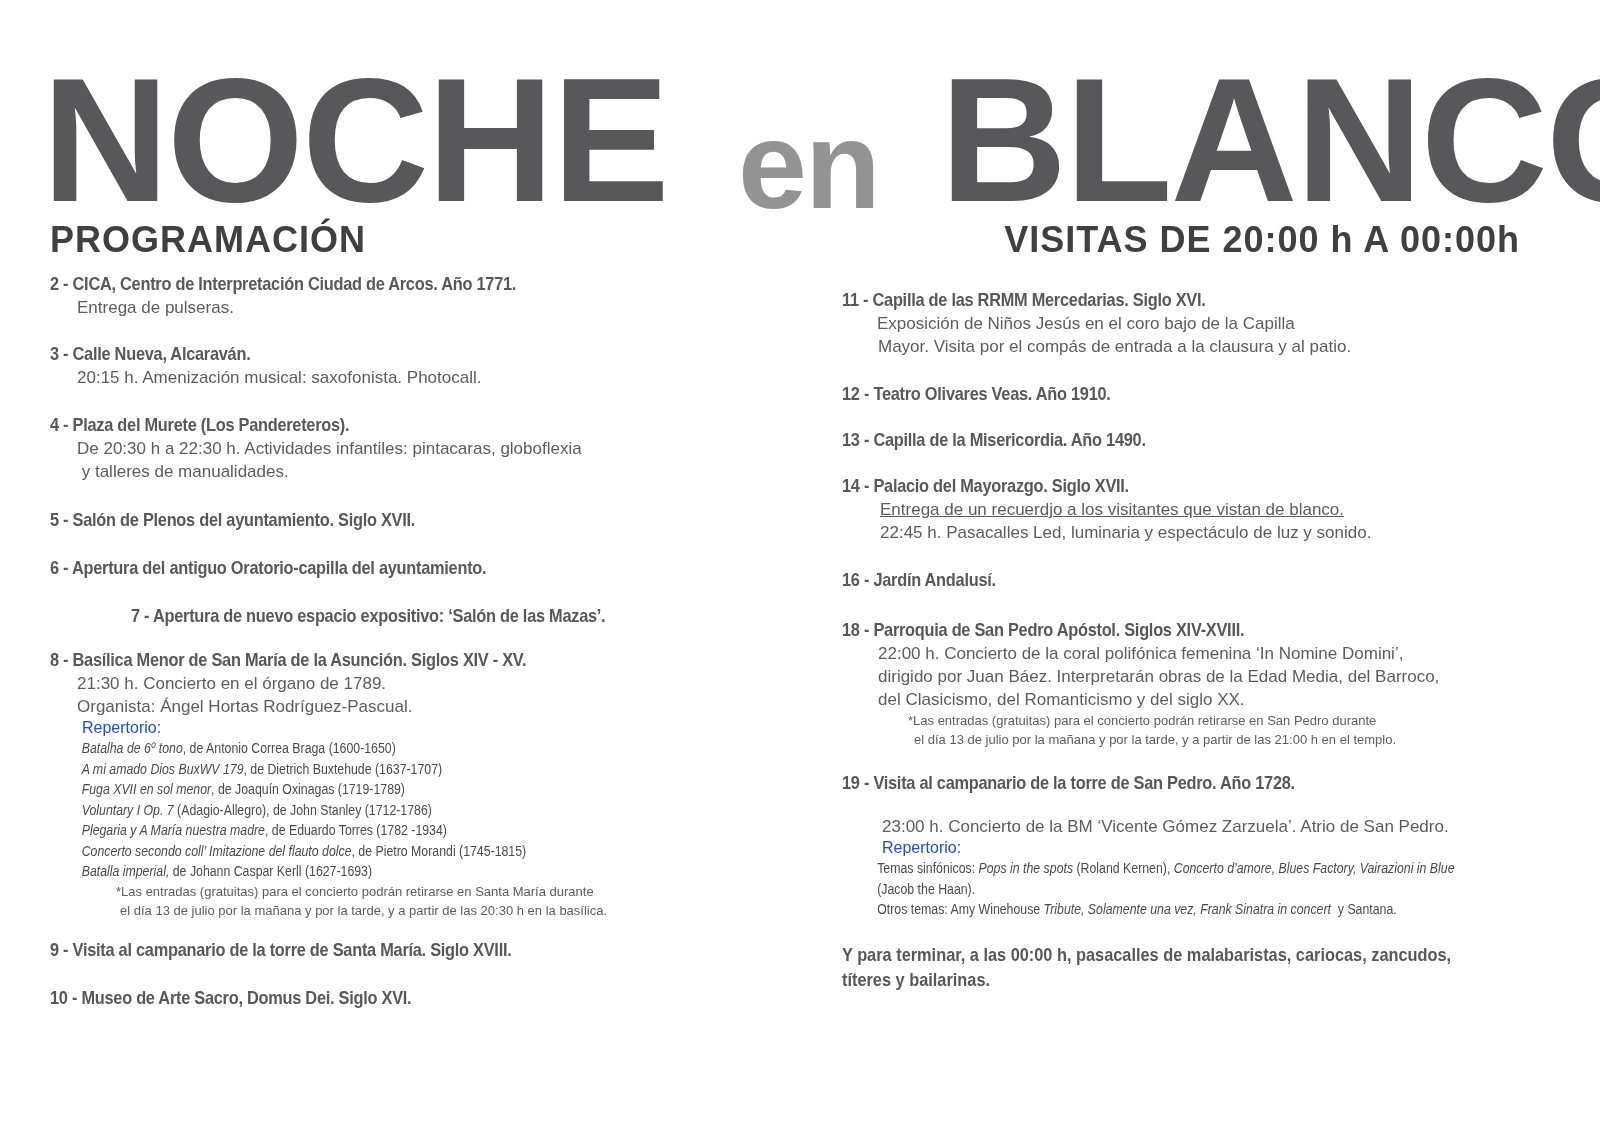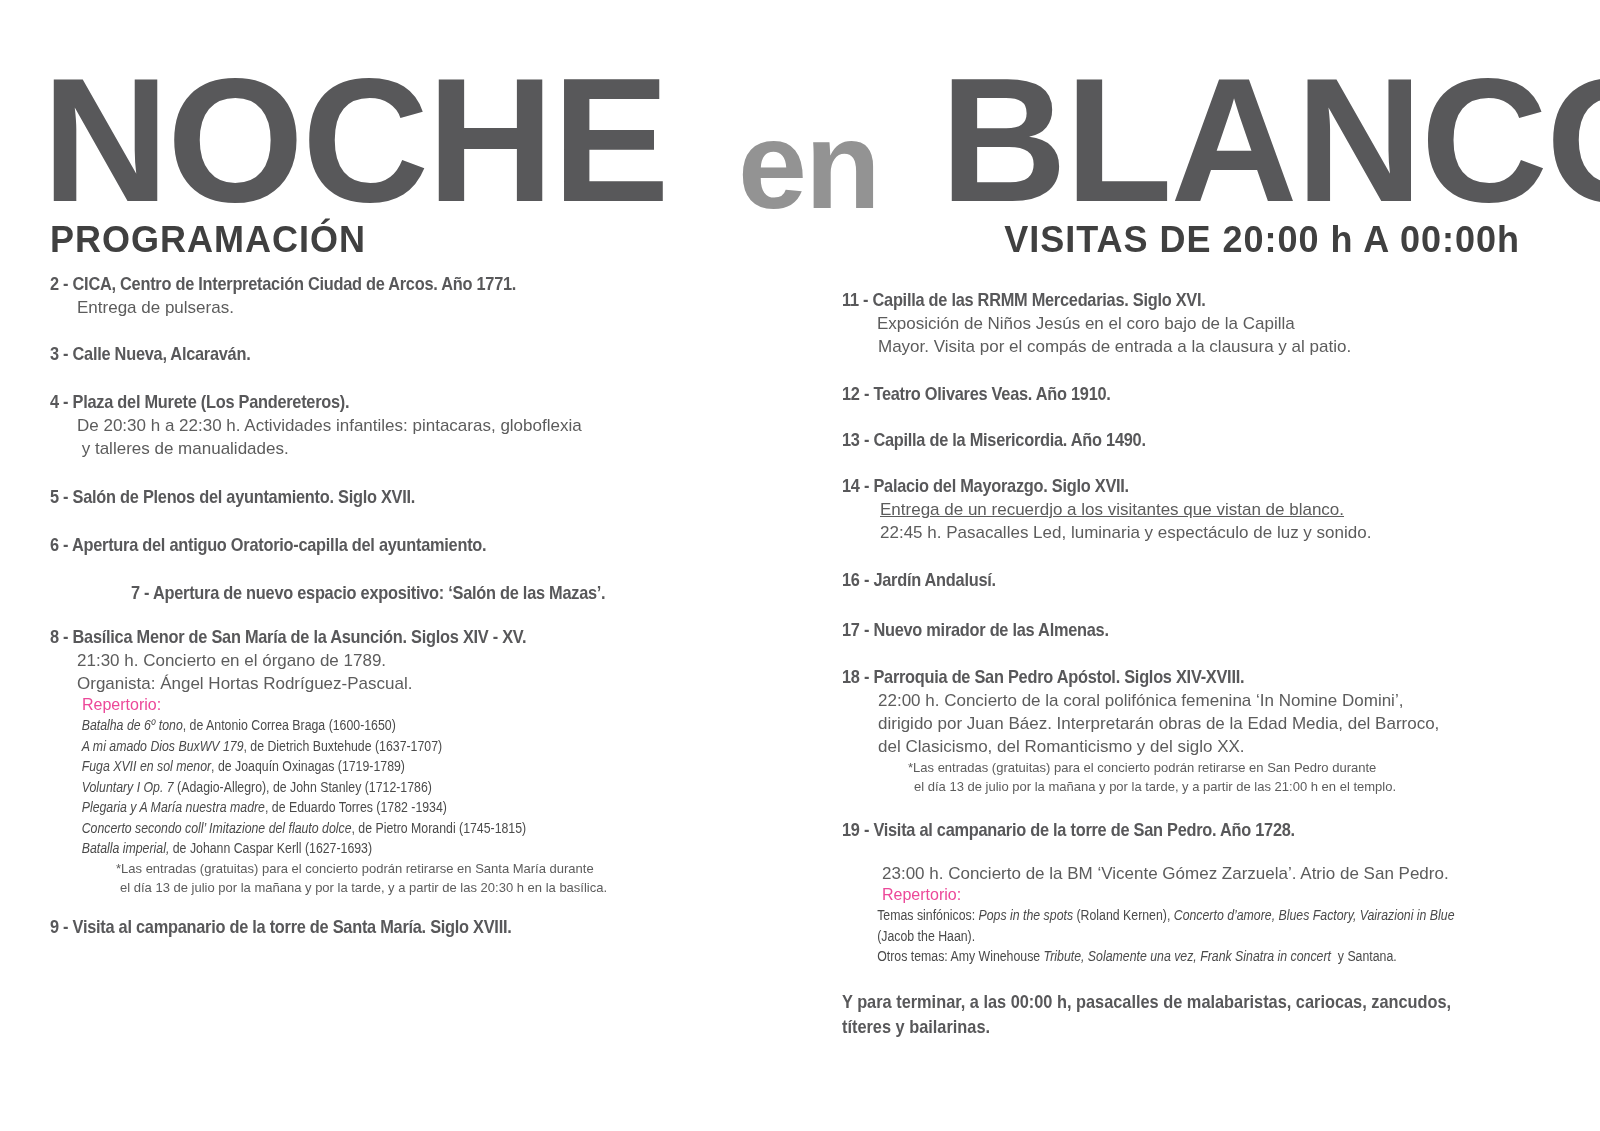--- a/index.html
+++ b/index.html
@@ -12,21 +12,21 @@
   #prog { left:50px; top:222px; }
   #visitas { right:80px; top:222px; }
 
   .col { position:absolute; top:272px; }
   #col-left { left:50px; width:740px; }
   #col-right { left:862px; width:720px; }
 
   .item { margin:0; }
   .item-title { font-family:"Liberation Sans", sans-serif; font-weight:bold; font-size:19px; color:#58585a; line-height:24px; letter-spacing:-0.3px; transform:scaleX(0.86); transform-origin:left center; white-space:nowrap; }
   .desc { font-size:17px; color:#5c5c5c; line-height:23px; padding-left:27px; white-space:nowrap; }
-  .rep-label { font-size:16px; color:#ec4899; line-height:20px; padding-left:32px; }
+  .rep-label { font-size:16px; color:#1d4ed8; line-height:20px; padding-left:32px; }
   .rep { font-size:14px; color:#4a4a4a; line-height:20.5px; padding-left:36px; white-space:nowrap; transform:scaleX(0.88); transform-origin:left center; }
   .rep i { font-style:italic; }
   .note { font-size:13px; color:#5c5c5c; line-height:19px; padding-left:66px; white-space:nowrap; }
   .note2 { padding-left:70px; }
   .closing { font-weight:bold; font-size:19px; line-height:25px; color:#58585a; transform:scaleX(0.86); transform-origin:left top; white-space:nowrap; }
 </style>
 </head>
 <body>
 
 <div id="noche" class="title-word">NOCHE</div>
@@ -35,20 +35,21 @@
 <div id="prog" class="sub">PROGRAMACIÓN</div>
 <div id="visitas" class="sub">VISITAS DE 20:00 h A 00:00h</div>
 
 <div id="col-left" class="col">
   <div class="item" style="margin-bottom:23px;">
     <div class="item-title">2 - CICA, Centro de Interpretación Ciudad de Arcos. Año 1771.</div>
     <div class="desc">Entrega de pulseras.</div>
   </div>
   <div class="item" style="margin-bottom:24px;">
     <div class="item-title">3 - Calle Nueva, Alcaraván.</div>
+    <div class="desc">20:15 h. Amenización musical: saxofonista. Photocall.</div>
   </div>
   <div class="item" style="margin-bottom:25px;">
     <div class="item-title">4 - Plaza del Murete (Los Pandereteros).</div>
     <div class="desc">De 20:30 h a 22:30 h. Actividades infantiles: pintacaras, globoflexia</div>
     <div class="desc" style="white-space:pre;"> y talleres de manualidades.</div>
   </div>
   <div class="item" style="margin-bottom:24px;">
     <div class="item-title">5 - Salón de Plenos del ayuntamiento. Siglo XVII.</div>
   </div>
   <div class="item" style="margin-bottom:24px;">
@@ -68,20 +69,23 @@
     <div class="rep"><i>Voluntary I Op. 7</i><span> (Adagio-Allegro), de John Stanley (1712-1786)</span></div>
     <div class="rep"><i>Plegaria y A María nuestra madre</i><span>, de Eduardo Torres (1782 -1934)</span></div>
     <div class="rep"><i>Concerto secondo coll’ Imitazione del flauto dolce</i><span>, de Pietro Morandi (1745-1815)</span></div>
     <div class="rep"><i>Batalla imperial,</i><span> de Johann Caspar Kerll (1627-1693)</span></div>
     <div class="note">*Las entradas (gratuitas) para el concierto podrán retirarse en Santa María durante</div>
     <div class="note note2">el día 13 de julio por la mañana y por la tarde, y a partir de las 20:30 h en la basílica.</div>
   </div>
   <div class="item" style="margin-bottom:24px;">
     <div class="item-title">9 - Visita al campanario de la torre de Santa María. Siglo XVIII.</div>
   </div>
+  <div class="item">
+    <div class="item-title">10 - Museo de Arte Sacro, Domus Dei. Siglo XVI.</div>
+  </div>
 </div>
 
 <div id="col-right" class="col" style="left:842px; top:288px;">
   <div class="item" style="margin-bottom:24px;">
     <div class="item-title">11 - Capilla de las RRMM Mercedarias. Siglo XVI.</div>
     <div class="desc" style="padding-left:35px;"> Exposición de Niños Jesús en el coro bajo de la Capilla</div>
     <div class="desc" style="padding-left:36px;">Mayor. Visita por el compás de entrada a la clausura y al patio.</div>
   </div>
   <div class="item" style="margin-bottom:22px;">
     <div class="item-title">12 - Teatro Olivares Veas. Año 1910.</div>
@@ -89,23 +93,20 @@
   <div class="item" style="margin-bottom:22px;">
     <div class="item-title">13 - Capilla de la Misericordia. Año 1490.</div>
   </div>
   <div class="item" style="margin-bottom:24px;">
     <div class="item-title">14 - Palacio del Mayorazgo. Siglo XVII.</div>
     <div class="desc" style="padding-left:38px;text-decoration:underline;"> Entrega de un recuerdjo a los visitantes que vistan de blanco.</div>
     <div class="desc" style="padding-left:38px;"> 22:45 h. Pasacalles Led, luminaria y espectáculo de luz y sonido.</div>
   </div>
   <div class="item" style="margin-bottom:26px;">
     <div class="item-title">16 - Jardín Andalusí.</div>
-  </div>
-  <div class="item" style="margin-bottom:23px;">
-    <div class="item-title">17 - Nuevo mirador de las Almenas.</div>
   </div>
   <div class="item" style="margin-bottom:22px;">
     <div class="item-title">18 - Parroquia de San Pedro Apóstol. Siglos XIV-XVIII.</div>
     <div class="desc" style="padding-left:36px;"> 22:00 h. Concierto de la coral polifónica femenina ‘In Nomine  Domini’,</div>
     <div class="desc" style="padding-left:36px;">dirigido por Juan Báez. Interpretarán obras de la Edad Media, del Barroco,</div>
     <div class="desc" style="padding-left:36px;">del Clasicismo, del Romanticismo y del siglo XX.</div>
     <div class="note" style="padding-left:66px;">*Las entradas (gratuitas) para el concierto podrán retirarse en San Pedro durante</div>
     <div class="note" style="padding-left:72px;">el día 13 de julio por la mañana y por la tarde, y a partir de las 21:00 h en el templo.</div>
   </div>
   <div class="item" style="margin-bottom:22px;">

